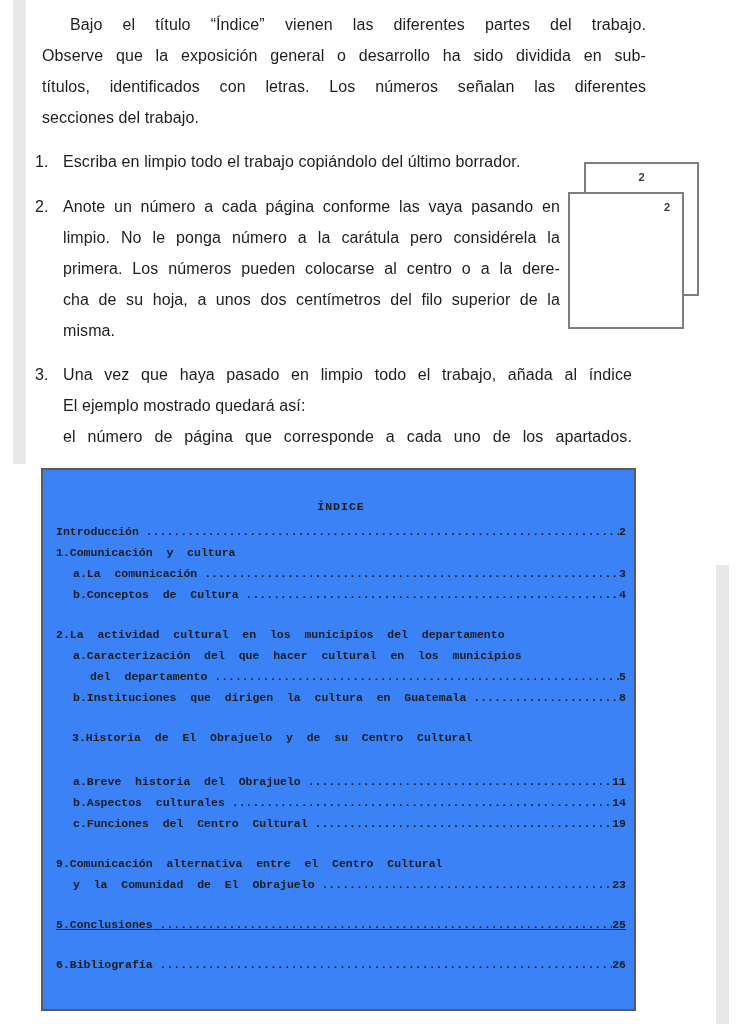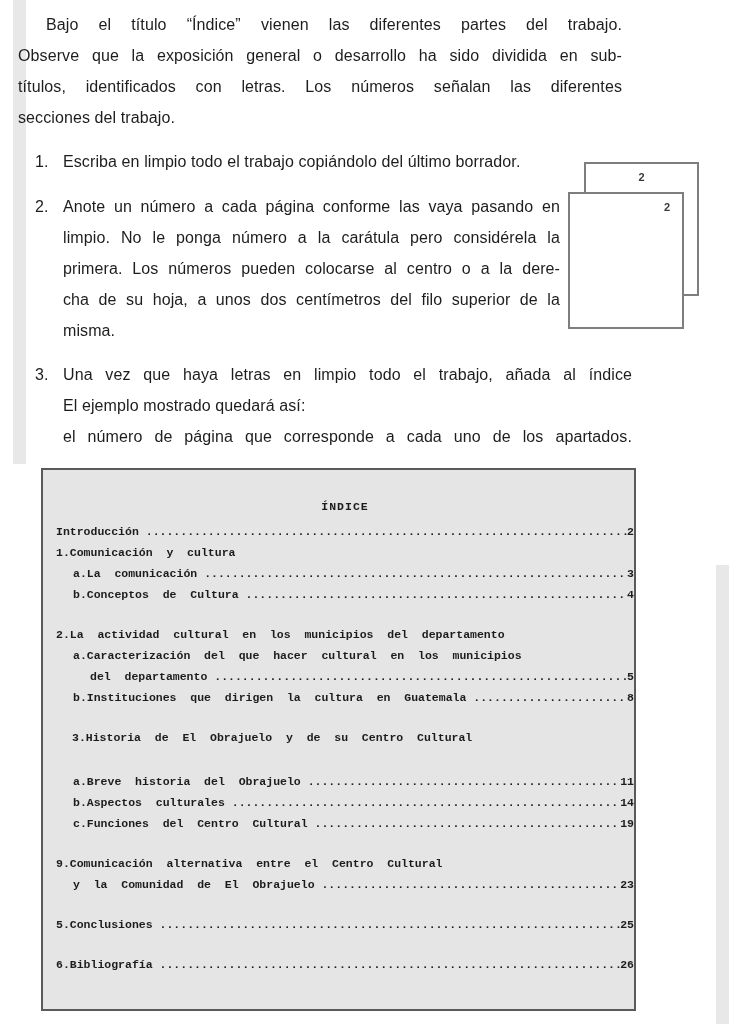--- a/index.html
+++ b/index.html
@@ -15,21 +15,21 @@
   .strip { position:absolute; background:#e8e8e8; }
   .strip-left  { left:13px;  top:0;     width:13px; height:464px; }
   .strip-right { left:716px; top:565px; width:13px; height:459px; }
 
   
   .bodytext { font-size:16px; line-height:31px; letter-spacing:0.1px; }
   .tline { text-align:justify; text-align-last:justify; }
   .tline.last { text-align-last:left; }
   .tline.indent { text-indent:28px; }
 
-  .intro { position:absolute; left:18px; top:9px; width:604px; }
+  .intro { position:absolute; left:42px; top:9px; width:604px; }
 
   .step { position:absolute; display:flex; }
   .step .num { flex:none; width:28px; }
   .step .step-body { flex:1; min-width:0; }
   .step-1 { left:35px; top:146px; width:597px; }
   .step-2 { left:35px; top:191px; width:525px; }
   .step-3 { left:35px; top:359px; width:597px; }
 
   
   .sheet { position:absolute; background:#ffffff; border:2px solid #7e7e7e; }
@@ -39,22 +39,22 @@
     position:absolute; top:7px;
     font-size:11px; font-weight:bold; color:#3a3a3a;
     font-family:"Liberation Sans", sans-serif;
   }
   .sheet-back .pagenum { left:0; right:0; text-align:center; }
   .sheet-front .pagenum { right:12px; }
 
   
   .index-box {
     position:absolute; left:41px; top:468px; width:595px; height:543px;
-    border:2px solid #5a5a5a; background:#e5e5e5;
-    padding:26px 0 0 13px;
+    border:2px solid #5a5a5a; background:#3b82f6;
+    padding:26px 8px 0 13px;
     font-family:"Liberation Mono", monospace;
     font-weight:700; font-size:11.5px; color:#1c1c1c;
   }
   .idx-title { text-align:center; line-height:21px; margin-bottom:4px; letter-spacing:1px; white-space:pre; }
   .idx-row { display:flex; line-height:21px; white-space:pre; overflow:hidden; }
   .idx-row.gap { margin-top:19px; }
   .idx-label { flex:none; }
   .dots { flex:1; overflow:hidden; white-space:pre; }
   .idx-page { flex:none; }
 </style>
@@ -87,21 +87,21 @@
       <div class="tline">limpio. No le ponga número a la carátula pero considérela la</div>
       <div class="tline">primera. Los números pueden colocarse al centro o a la dere-</div>
       <div class="tline">cha de su hoja, a unos dos centímetros del filo superior de la</div>
       <div class="tline last">misma.</div>
     </div>
   </div>
 
   <div class="step step-3 bodytext">
     <span class="num">3.</span>
     <div class="step-body">
-      <div class="tline">Una vez que haya letras en limpio todo el trabajo, añada al índice</div>
+      <div class="tline">Una vez que haya pasado en limpio todo el trabajo, añada al índice</div>
       <div class="tline last">El ejemplo mostrado quedará así:</div>
       <div class="tline">el número de página que corresponde a cada uno de los apartados.</div>
     </div>
   </div>
 
   <div class="sheet sheet-back">
     <span class="pagenum">2</span>
   </div>
   <div class="sheet sheet-front">
     <span class="pagenum">2</span>
@@ -117,18 +117,18 @@
         <div class="idx-row gap" style="padding-left: 0px;"><span class="idx-label">2.La  actividad  cultural  en  los  municipios  del  departamento</span></div>
         <div class="idx-row" style="padding-left: 17px;"><span class="idx-label">a.Caracterización  del  que  hacer  cultural  en  los  municipios</span></div>
         <div class="idx-row" style="padding-left: 34px;"><span class="idx-label">del  departamento</span><span class="dots"> ......................................................................................................................................................</span><span class="idx-page">5</span></div>
         <div class="idx-row" style="padding-left: 17px;"><span class="idx-label">b.Instituciones  que  dirigen  la  cultura  en  Guatemala</span><span class="dots"> ......................................................................................................................................................</span><span class="idx-page">8</span></div>
         <div class="idx-row gap" style="padding-left: 0px; margin-left: 16px;"><span class="idx-label">3.Historia  de  El  Obrajuelo  y  de  su  Centro  Cultural</span></div>
         <div class="idx-row" style="padding-left: 17px; margin-top: 23px;"><span class="idx-label">a.Breve  historia  del  Obrajuelo</span><span class="dots"> ......................................................................................................................................................</span><span class="idx-page">11</span></div>
         <div class="idx-row" style="padding-left: 17px;"><span class="idx-label">b.Aspectos  culturales</span><span class="dots"> ......................................................................................................................................................</span><span class="idx-page">14</span></div>
         <div class="idx-row" style="padding-left: 17px;"><span class="idx-label">c.Funciones  del  Centro  Cultural</span><span class="dots"> ......................................................................................................................................................</span><span class="idx-page">19</span></div>
         <div class="idx-row gap" style="padding-left: 0px;"><span class="idx-label">9.Comunicación  alternativa  entre  el  Centro  Cultural</span></div>
         <div class="idx-row" style="padding-left: 17px;"><span class="idx-label">y  la  Comunidad  de  El  Obrajuelo</span><span class="dots"> ......................................................................................................................................................</span><span class="idx-page">23</span></div>
-        <div class="idx-row gap" style="padding-left: 0px;"><span class="idx-label">5.Conclusiones</span><span class="dots"> ......................................................................................................................................................</span><span class="idx-page">25</span></div>
+        <div class="idx-row gap" style="padding-left: 0px; text-decoration: underline;"><span class="idx-label">5.Conclusiones</span><span class="dots"> ......................................................................................................................................................</span><span class="idx-page">25</span></div>
         <div class="idx-row gap" style="padding-left: 0px;"><span class="idx-label">6.Bibliografía</span><span class="dots"> ......................................................................................................................................................</span><span class="idx-page">26</span></div>
       </div>
   </div>
 
 </div>
 
 </body></html>

